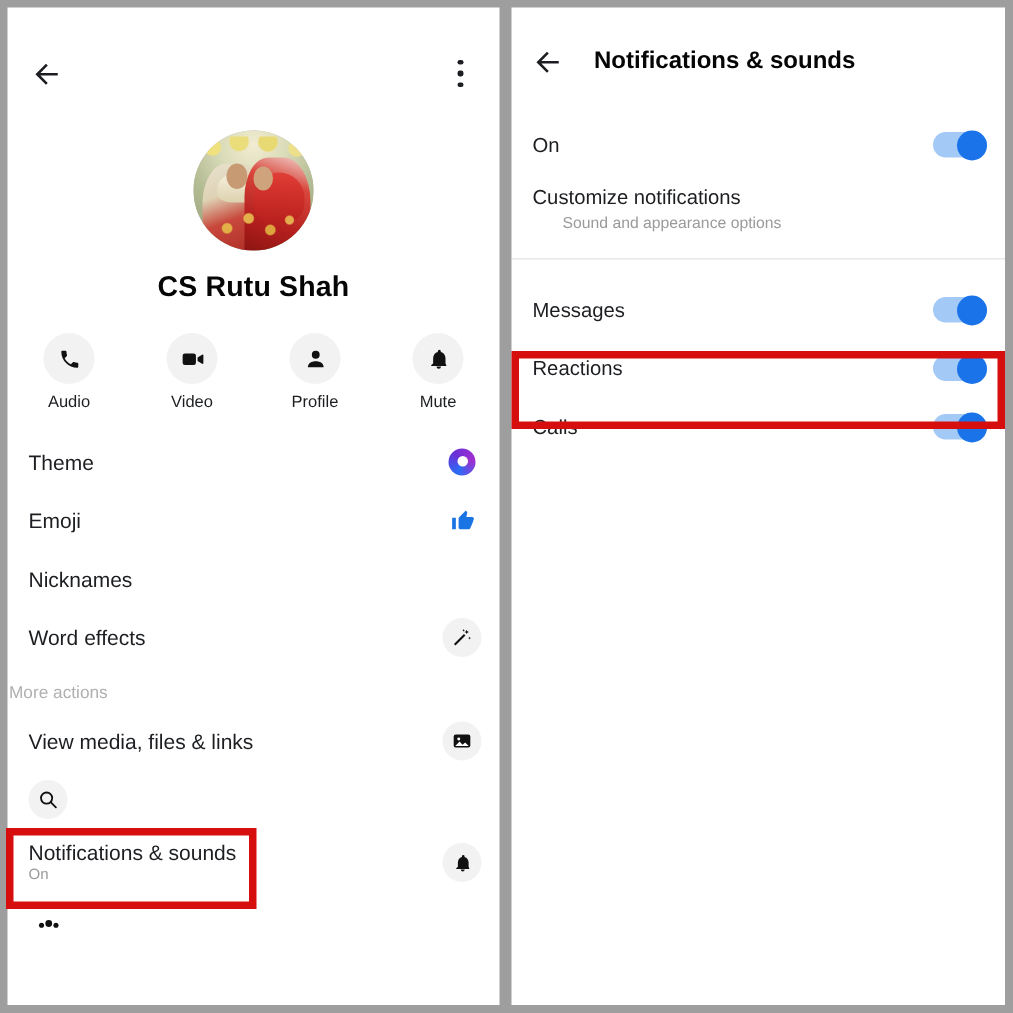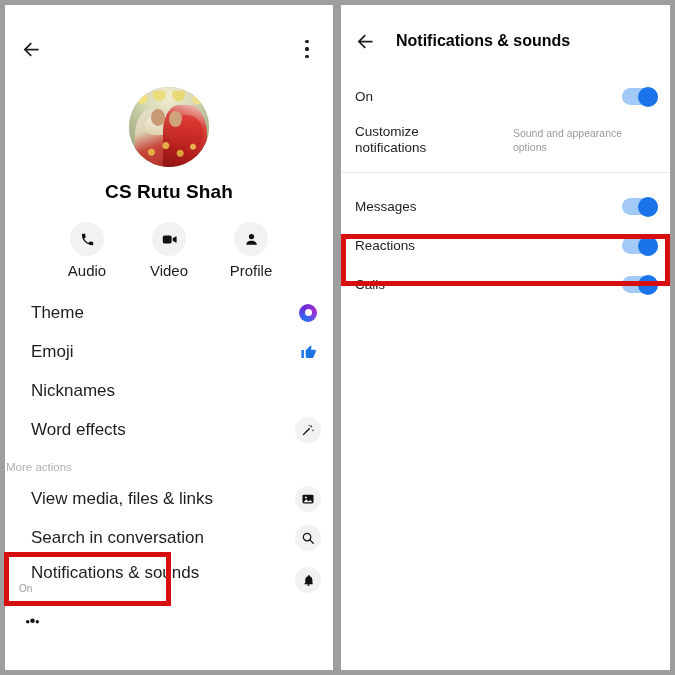--- a/index.html
+++ b/index.html
@@ -142,40 +142,39 @@
     cursor: pointer;
   }
   .action-circle {
     width: 34px; height: 34px;
     border-radius: 50%;
     background: #f2f2f2;
     display: flex; align-items: center; justify-content: center;
   }
   .action-label {
     margin-top: 6px;
-    font-size: 15px;
+    font-size: 11px;
     color: #1c1e21;
   }
 
   .list { margin-top: 14px; }
   .row {
     position: relative;
     display: flex;
     align-items: center;
     justify-content: space-between;
     padding: 0 12px 0 14px;
     height: 39px;
     cursor: pointer;
   }
   .row-text { display: flex; flex-direction: column; justify-content: center; }
   .row-label {
-    font-size: 17px;
+    font-size: 14px;
     color: #1c1e21;
     line-height: 16px;
-    margin-left: 12px;
   }
   .row-sub {
     font-size: 10px;
     color: #9a9a9a;
     line-height: 13px;
     margin-top: 1px;
   }
   .row-tall { height: 46px; }
 
   .section-label {
@@ -323,20 +322,28 @@
       <div class="action">
         <span class="action-circle">
           <svg width="15" height="15" viewBox="0 0 24 24">
             <circle cx="12" cy="7.2" r="4.2" fill="#111"></circle>
             <path d="M3.6 20.4c0-4.2 3.8-6.4 8.4-6.4s8.4 2.2 8.4 6.4z" fill="#111"></path>
           </svg>
         </span>
         <span class="action-label">Profile</span>
       </div>
 
+      <div class="action">
+        <span class="action-circle">
+          <svg width="15" height="15" viewBox="0 0 24 24">
+            <path d="M12 22a2.4 2.4 0 0 0 2.4-2.4H9.6A2.4 2.4 0 0 0 12 22zm7.2-5.6v-5.2c0-3.4-1.9-6.2-5-6.9V3.5a1.6 1.6 0 1 0-3.2 0v.8c-3.1.7-5 3.5-5 6.9v5.2L4 18.2v.9h16v-.9z" fill="#111"></path>
+          </svg>
+        </span>
+        <span class="action-label">Mute</span>
+      </div>
     </div>
 
     <div class="list">
 
       <div class="row">
         <span class="row-text">
             <span class="row-label">Theme</span>
           </span>
         <span class="trail-plain">
             <span class="theme-ring">
@@ -386,23 +393,20 @@
         <span class="trail-circle">
           <svg width="14" height="14" viewBox="0 0 24 24">
             <rect x="2.5" y="4.5" width="19" height="15" rx="2.4" fill="#111"></rect>
             <circle cx="8.3" cy="9.6" r="1.7" fill="#fff"></circle>
             <path d="M4.3 17.6l4.9-5 3.4 3.6 3-2.6 4.1 4z" fill="#fff"></path>
           </svg>
         </span>
       </div>
 
       <div class="row">
-        <span class="row-text">
-            <span class="row-label">Search in conversation</span>
-          </span>
         <span class="trail-circle">
           <svg width="14" height="14" viewBox="0 0 24 24">
             <circle cx="10.4" cy="10.4" r="6.4" fill="none" stroke="#111" stroke-width="2.1"></circle>
             <path d="M15.3 15.3 21 21" stroke="#111" stroke-width="2.1" stroke-linecap="round"></path>
           </svg>
         </span>
       </div>
 
       <div class="row row-tall">
         <span class="row-text">
@@ -442,21 +446,21 @@
     </div>
 
     <div class="r-row">
       <span class="r-label">On</span>
       <span class="toggle">
           <i></i>
         </span>
     </div>
 
     <div class="r-row r-row-tall">
-      <span style="display:flex;flex-direction:row;">
+      <span style="display:flex;flex-direction:column;">
         <span class="r-label">Customize notifications</span>
         <span class="r-sub">Sound and appearance options</span>
       </span>
     </div>
 
     <div class="r-divider"></div>
 
     <div class="r-row" style="margin-top:14px;gap:12px;">
       <span class="r-label">Messages</span>
       <span class="toggle">

